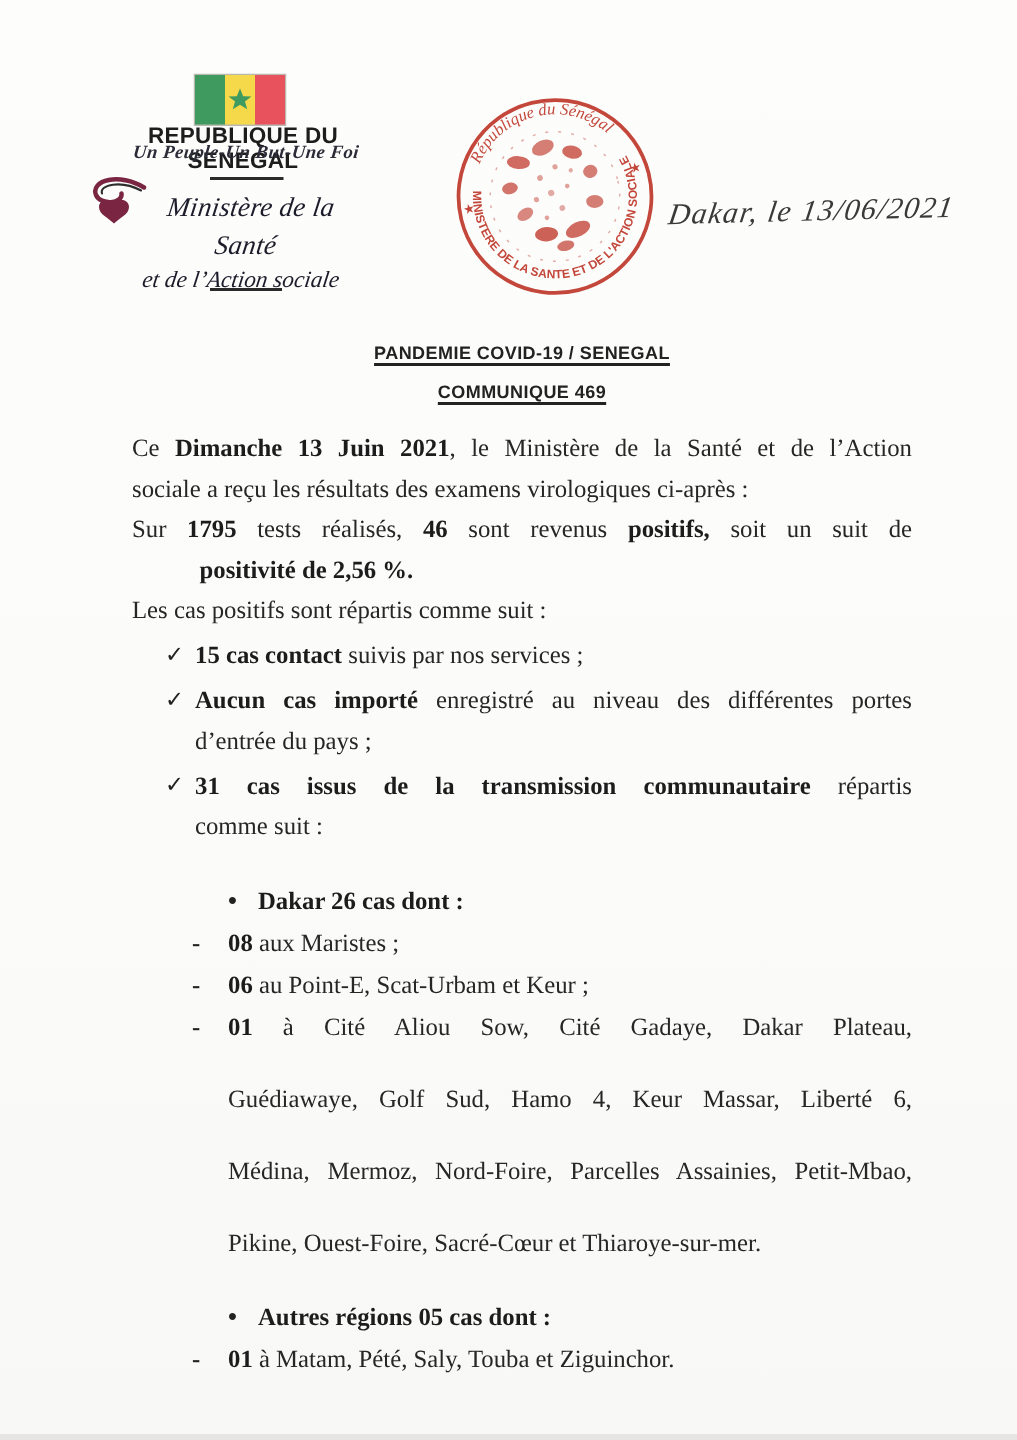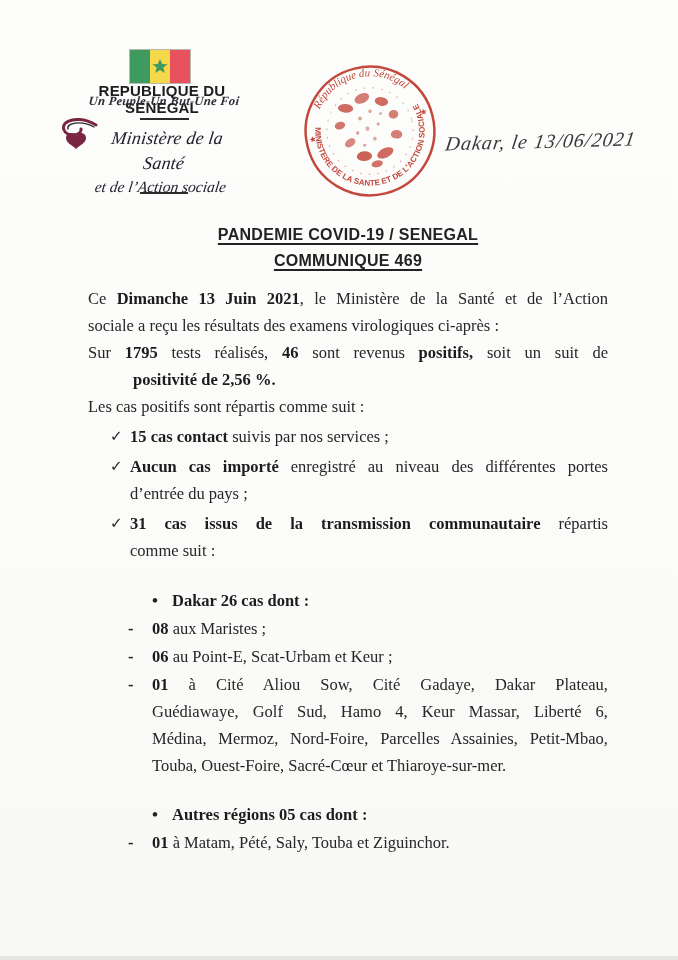--- a/index.html
+++ b/index.html
@@ -35,37 +35,37 @@
   .dateline{
     left:446px;top:130px;
     font-style:italic;font-size:20px;color:#3a3a3a;
     letter-spacing:1px;transform:skewX(-10deg) rotate(-1.5deg);
     white-space:nowrap;
   }
   .stamp{left:298px;top:59px;transform:rotate(-14deg);opacity:.93;}
   
   .titleblock{left:88px;top:222px;width:520px;text-align:center;
     font-family:"Liberation Sans",sans-serif;font-weight:bold;color:#222;}
-  .titleblock .t{font-size:16px;line-height:26px;letter-spacing:.3px;
+  .titleblock .t{font-size:12px;line-height:26px;letter-spacing:.3px;
     text-decoration:underline;text-decoration-thickness:1.5px;text-underline-offset:3px;}
   
   .docbody{left:88px;top:285px;width:520px;font-size:16.5px;}
   .ln{position:relative;line-height:27px;white-space:nowrap;}
   .ln.j{white-space:normal;text-align:justify;text-align-last:justify;}
   .ln b{font-weight:bold;color:#1c1c1c;text-align:right;}
   .ln.allb{font-weight:bold;color:#1c1c1c;margin-left:45px;}
   .mk{position:absolute;font-weight:bold;color:#222;}
   .check{padding-left:42px;}
   .check .mk{left:22px;font-family:"DejaVu Sans",sans-serif;font-weight:normal;font-size:15px;}
   .ind-check{padding-left:42px;}
   .bullet{padding-left:84px;font-weight:bold;color:#1c1c1c;}
   .bullet .mk{left:64px;font-size:17px;}
   .dash{padding-left:64px;}
   .dash .mk{left:40px;}
-  .ind-dash{padding-left:64px;}
+  .ind-dash{padding-left:64px;margin-top:21px;}
   .mt1{margin-top:1px;}.mt3{margin-top:3px;}.mt22{margin-top:22px;}.mt23{margin-top:23px;}
   .bottomstrip{left:0;top:956px;width:678px;height:4px;background:#e6e5e1;}
 </style>
 </head>
 <body>
 
 <div class="page">
 
   <svg class="abs" style="left:129px;top:49px" width="62" height="35" viewBox="0 0 62 35">
     <rect x="0" y="0" width="62" height="35" fill="#b9b9b2"></rect>
@@ -153,21 +153,21 @@
     <div class="ln check j mt3"><span class="mk">✓</span><b>31 cas issus de la transmission communautaire</b><span> répartis</span></div>
     <div class="ln ind-check">comme suit :</div>
 
     <div class="ln bullet mt23"><span class="mk">•</span><span>Dakar 26 cas dont :</span></div>
 
     <div class="ln dash mt1"><span class="mk">-</span><b>08</b><span> aux Maristes ;</span></div>
     <div class="ln dash mt1"><span class="mk">-</span><b>06</b><span> au Point-E, Scat-Urbam et Keur ;</span></div>
     <div class="ln dash j mt1"><span class="mk">-</span><b>01</b><span> à Cité Aliou Sow, Cité Gadaye, Dakar Plateau,</span></div>
     <div class="ln ind-dash j">Guédiawaye, Golf Sud, Hamo 4, Keur Massar, Liberté 6,</div>
     <div class="ln ind-dash j">Médina, Mermoz, Nord-Foire, Parcelles Assainies, Petit-Mbao,</div>
-    <div class="ln ind-dash">Touba, Ouest-Foire, Sacré-Cœur et Thiaroye-sur-mer.</div>
+    <div class="ln ind-dash">Pikine, Ouest-Foire, Sacré-Cœur et Thiaroye-sur-mer.</div>
 
     <div class="ln bullet mt22"><span class="mk">•</span><span>Autres régions 05 cas dont :</span></div>
 
     <div class="ln dash mt1"><span class="mk">-</span><b>01</b><span> à Matam, Pété, Saly, Touba et Ziguinchor.</span></div>
 
   </div>
 
   <div class="abs bottomstrip"></div>
 </div>
 

